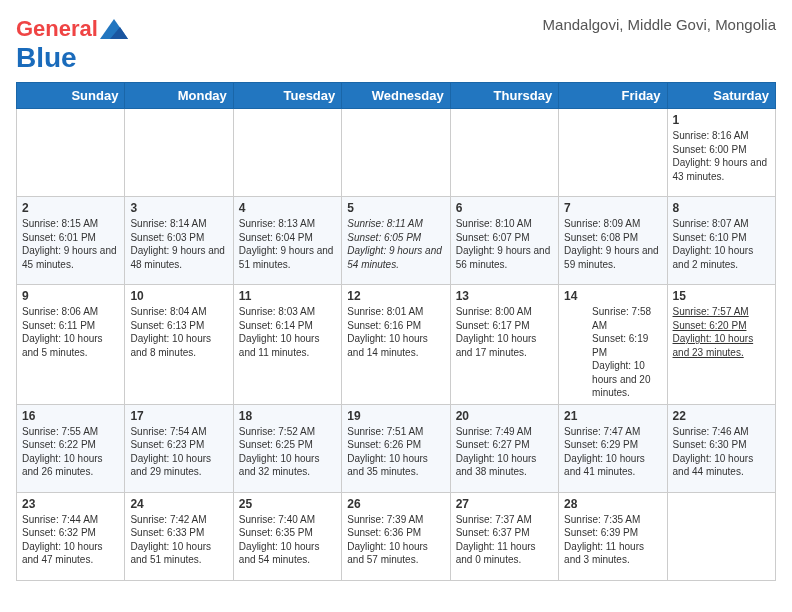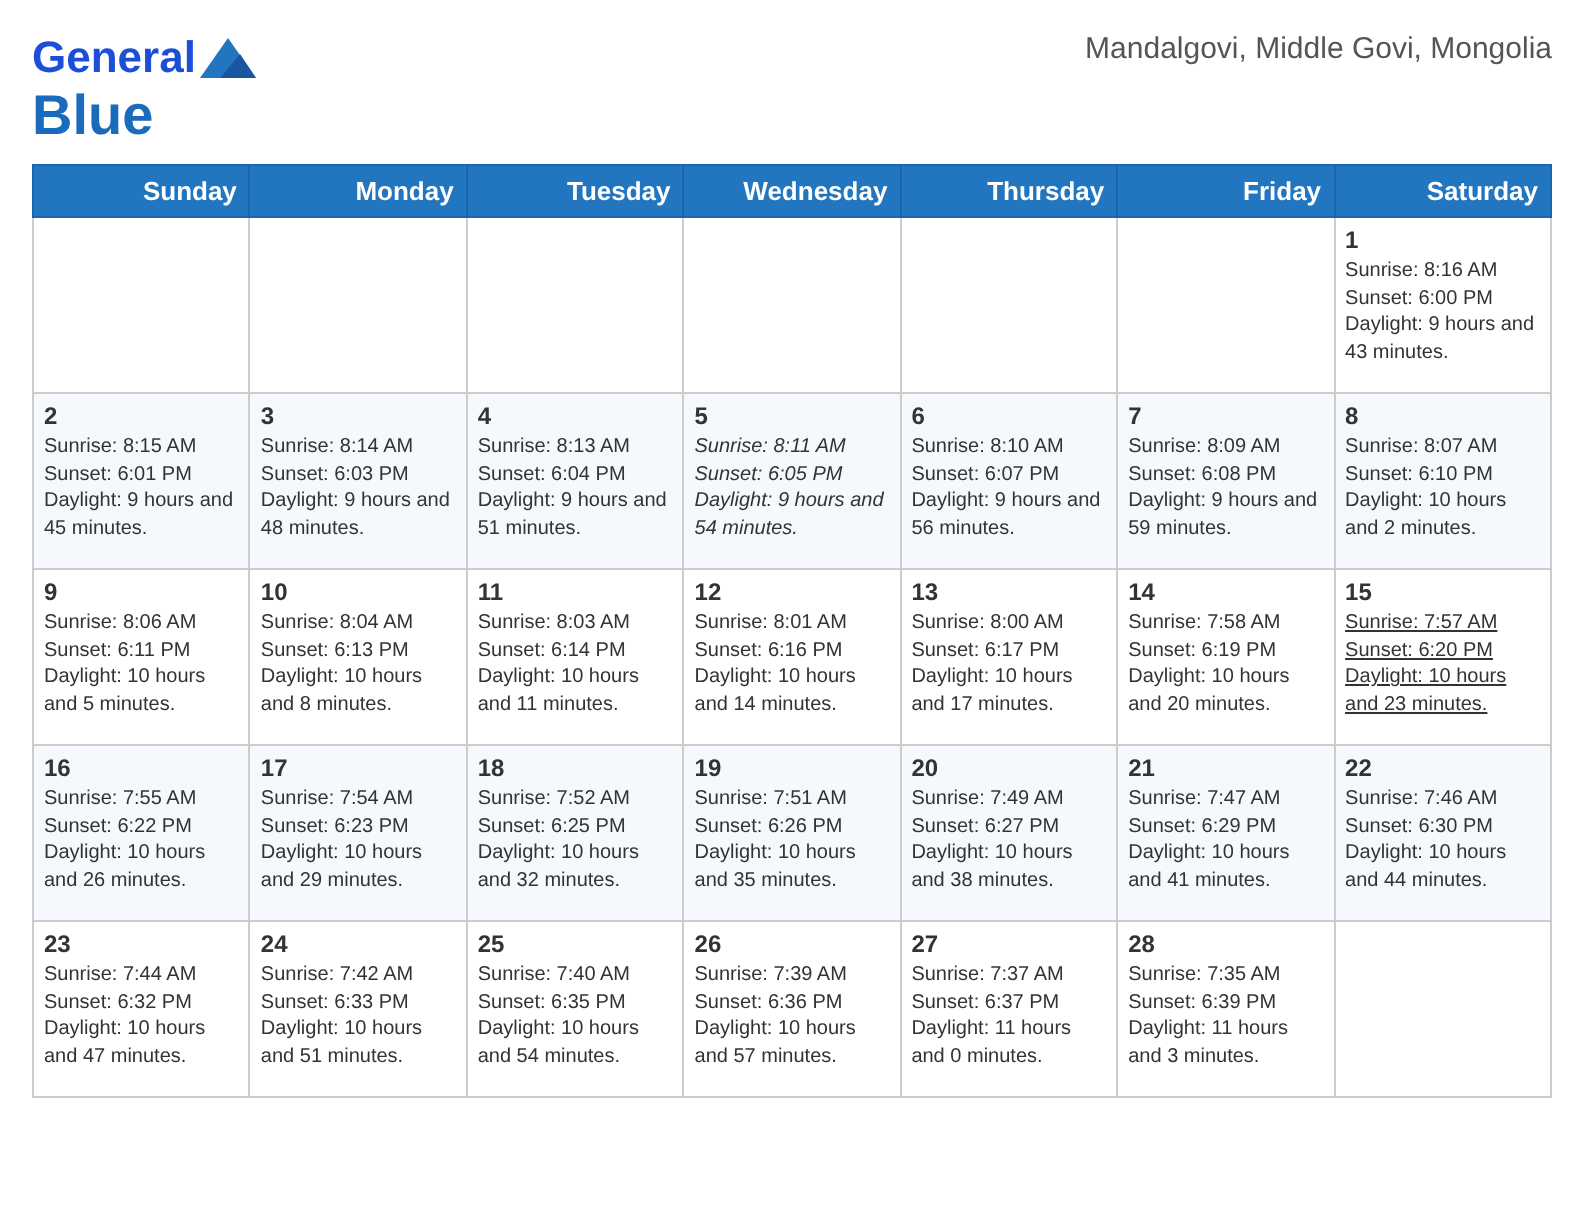--- a/index.html
+++ b/index.html
@@ -21,21 +21,21 @@
       flex-direction: column;
       align-items: flex-start;
     }
     .logo-text {
       display: flex;
       align-items: center;
     }
     .logo-general {
       font-size: 22px;
       font-weight: bold;
-      color: #1d4ed8;
+      color: #ef4444;
     }
     .logo-blue {
       font-size: 28px;
       font-weight: bold;
       color: #1a6bbb;
     }
     .logo-icon {
       width: 28px;
       height: 20px;
       margin-left: 2px;
@@ -214,21 +214,21 @@
 Daylight: 10 hours and 14 minutes.</div>
         </td>
         <td>
           <span class="day-number">13</span>
           <div class="day-info" style="white-space: pre-line;">Sunrise: 8:00 AM
 Sunset: 6:17 PM
 Daylight: 10 hours and 17 minutes.</div>
         </td>
         <td>
           <span class="day-number">14</span>
-          <div class="day-info" style="white-space: pre-line;">Sunrise: 7:58 AM
+          <div class="day-info" style="white-space: pre-line; margin-left: 28px;">Sunrise: 7:58 AM
 Sunset: 6:19 PM
 Daylight: 10 hours and 20 minutes.</div>
         </td>
         <td>
           <span class="day-number">15</span>
           <div class="day-info" style="white-space: pre-line; text-decoration: underline;">Sunrise: 7:57 AM
 Sunset: 6:20 PM
 Daylight: 10 hours and 23 minutes.</div>
         </td>
       </tr>

